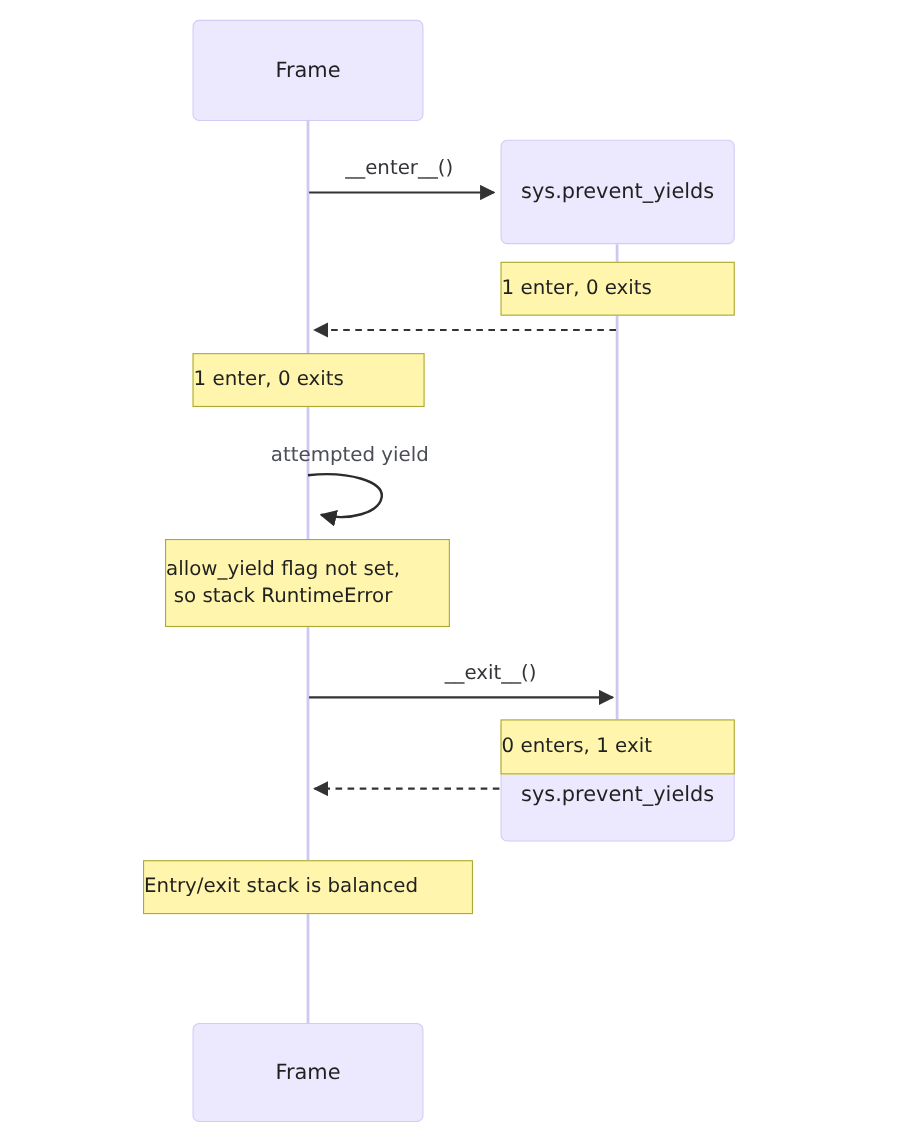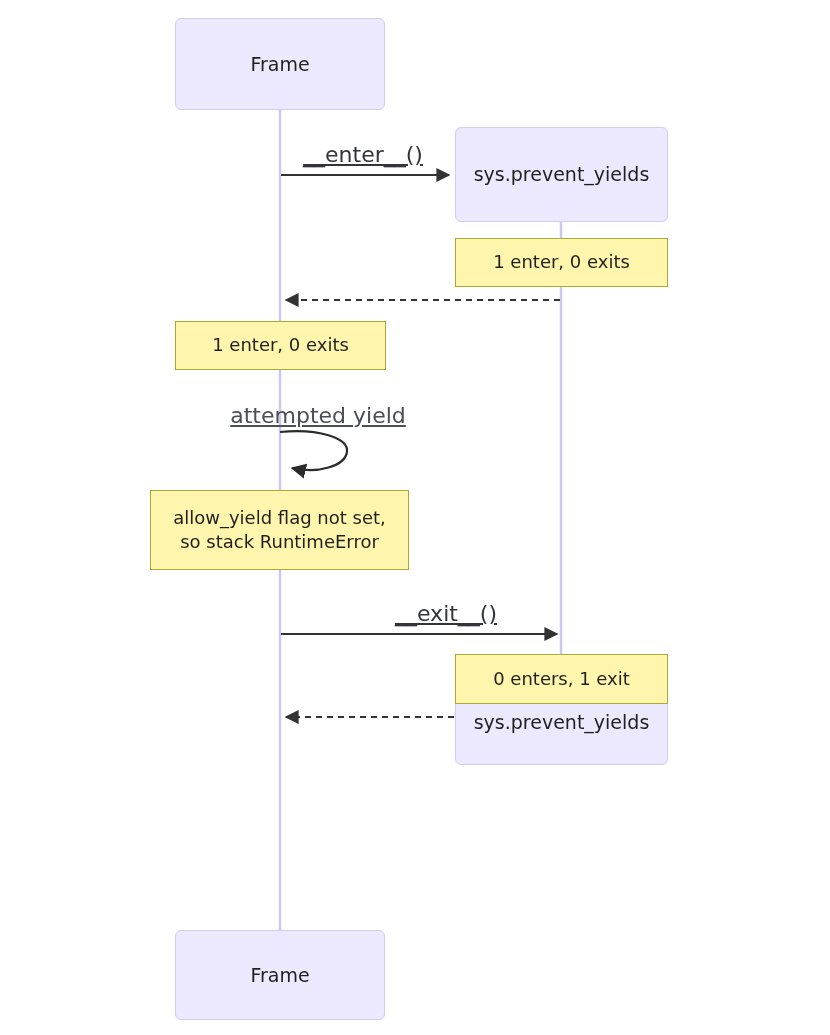--- a/index.html
+++ b/index.html
@@ -49,38 +49,36 @@
 
   
   .note-box {
     position: absolute;
     box-sizing: border-box;
     background: #FFF5AD;
     border: 1px solid #AAAA33;
     border-radius: 0px;
     display: flex;
     align-items: center;
-    justify-content: center;
     color: #1f2020;
     font-size: 18px;
     line-height: 1.35;
     text-align: center;
     white-space: pre-line;
   }
 
   
   .msg-label {
     position: absolute;
     color: #33353a;
-    font-size: 22px;
+    font-size: 18px;
     line-height: 1.2;
     text-align: left;
     white-space: nowrap;
     transform: translateX(-50%);
-    text-decoration: underline;
   }
   .msg-label.self {
     color: #4b4d57;
   }
 </style>
 </head>
 <body>
 
 <div id="diagram-root">
 
@@ -138,20 +136,23 @@
 
   <div class="note-box" style="left:150px; top:490px; width:259px; height:80px;">
     <span>allow_yield flag not set,
 so stack RuntimeError</span>
   </div>
 
   <div class="note-box" style="left:455px; top:654px; width:213px; height:50px;">
     <span>0 enters, 1 exit</span>
   </div>
 
+  <div class="note-box" style="left:130px; top:782px; width:300px; height:49px;">
+    <span>Entry/exit stack is balanced</span>
+  </div>
 
 
   <div class="msg-label" style="left:363px; top:142px;">__enter__()</div>
 
   <div class="msg-label self" style="left:280px; top:403px;margin-left:38px;">attempted yield</div>
 
   <div class="msg-label" style="left:421px; top:601px;margin-left:25px;">__exit__()</div>
 
 </div>
 

